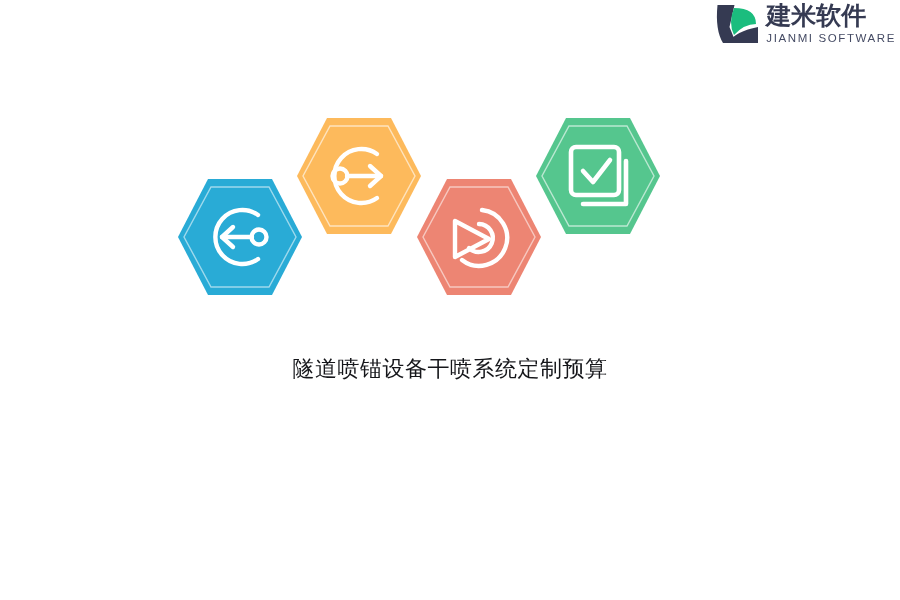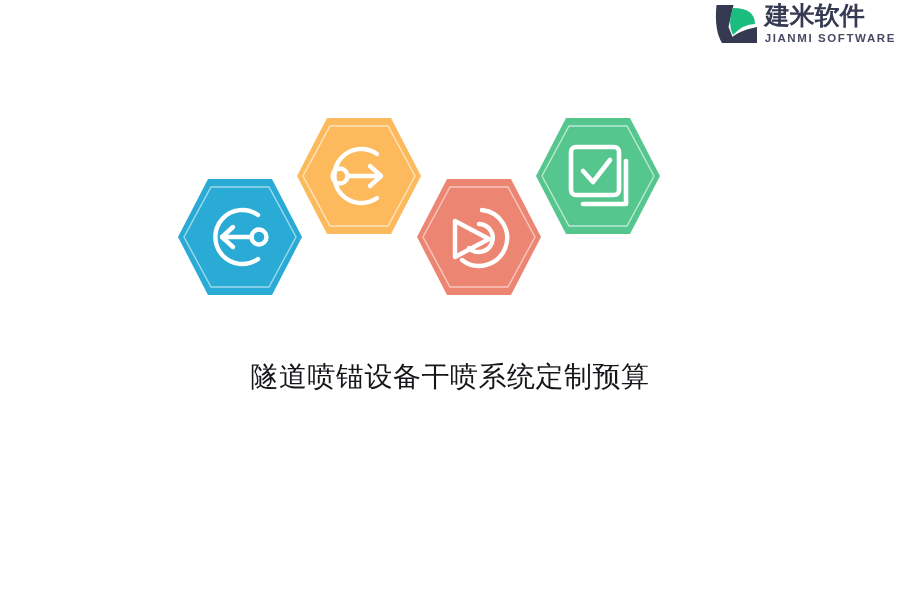--- a/index.html
+++ b/index.html
@@ -41,21 +41,21 @@
     font-family: "DejaVu Sans", "Liberation Sans", sans-serif;
     font-size: 25px;
     font-weight: bold;
     color: #353a52;
     letter-spacing: 0px;
     white-space: nowrap;
   }
   .brand-en {
     font-family: "Liberation Sans", sans-serif;
     font-size: 11.5px;
-    font-weight: bold;
+    font-weight: normal;
     color: #444a63;
     letter-spacing: 1.6px;
     margin-top: 5px;
     white-space: nowrap;
   }
 
   
   .hex-cluster {
     position: absolute;
     left: 176px;
@@ -80,21 +80,21 @@
   .hex-4 { left: 358px; top: 4px;  }
 
   
   .title {
     position: absolute;
     left: 0;
     right: 0;
     top: 338px;
     text-align: center;
     font-family: "DejaVu Serif", "Liberation Serif", serif;
-    font-size: 28px;
+    font-size: 22px;
     font-weight: normal;
     line-height: 1.42;
     color: #15161a;
     letter-spacing: 0.5px;
   }
   .title-line { display: block; }
 </style>
 </head>
 <body style="background: rgb(255, 255, 255);">
 

